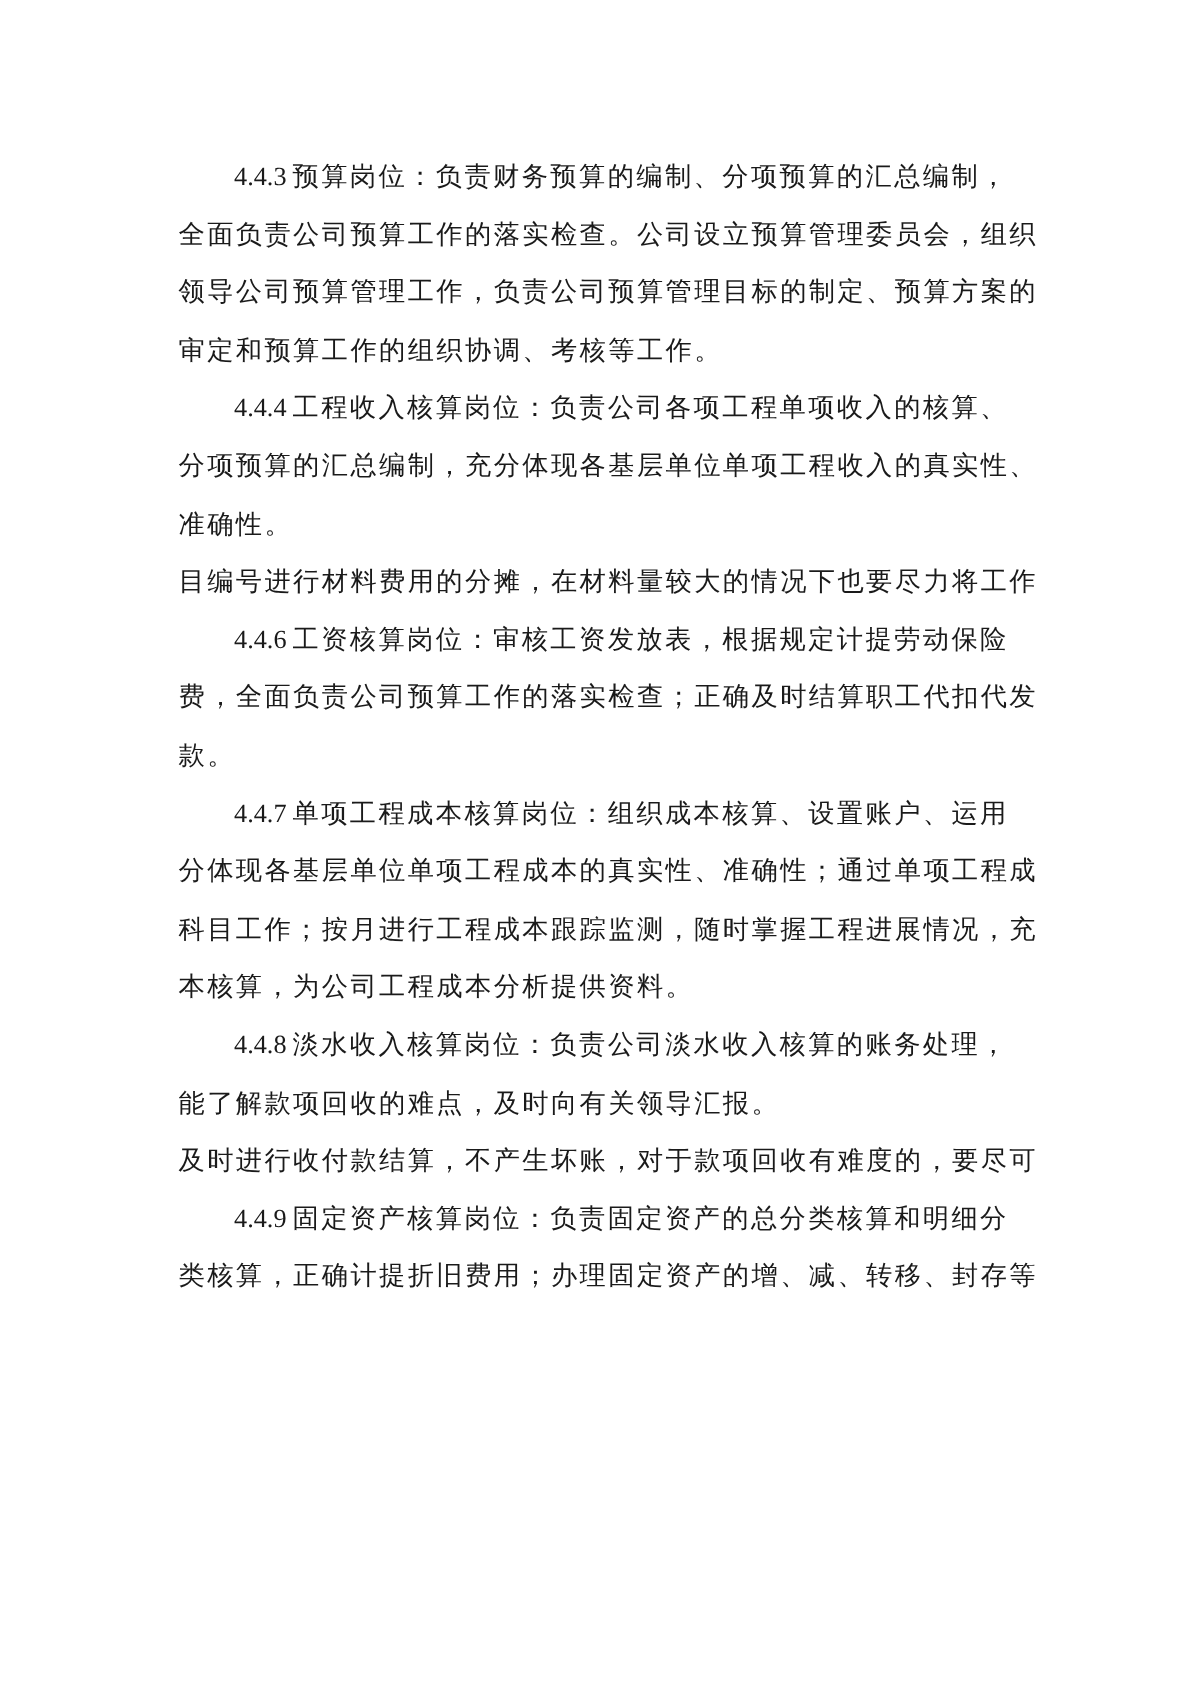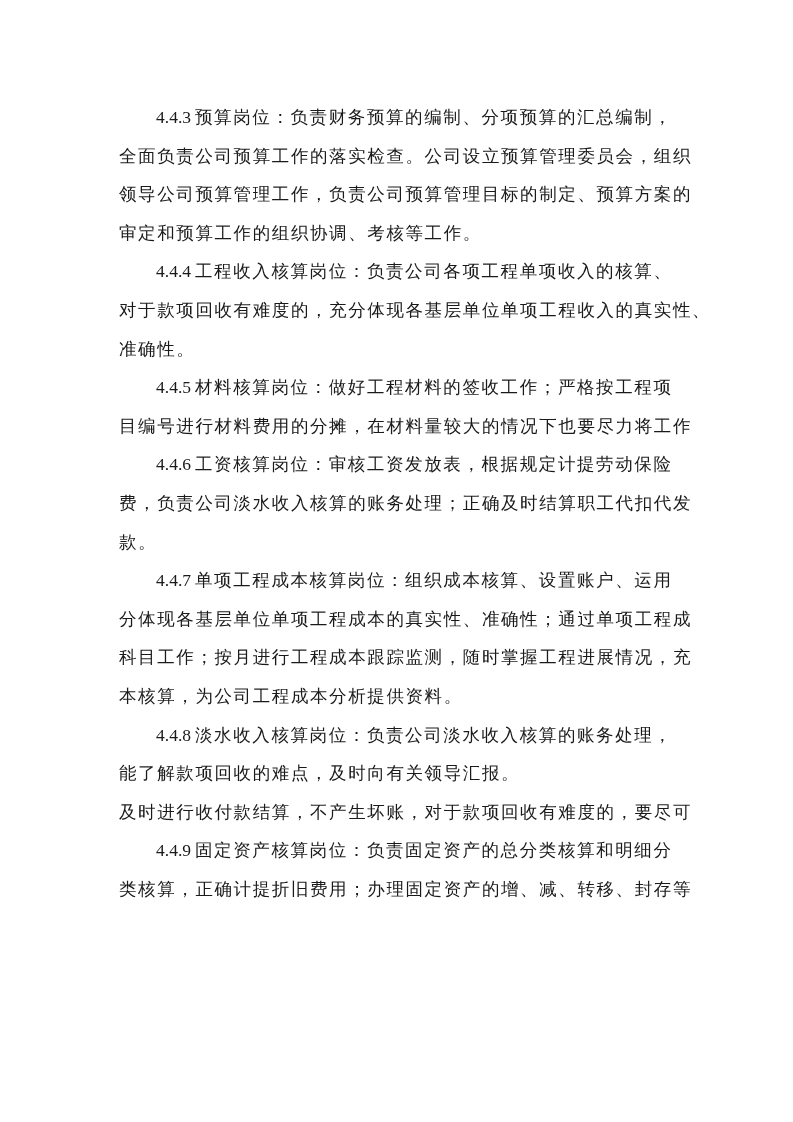--- a/index.html
+++ b/index.html
@@ -51,32 +51,31 @@
 
   <div class="para">
     <span class="line indent"><span class="num">4.4.3</span><span>预算岗位：负责财务预算的编制、分项预算的汇总编制，</span></span>
     <span class="line">全面负责公司预算工作的落实检查。公司设立预算管理委员会，组织</span>
     <span class="line">领导公司预算管理工作，负责公司预算管理目标的制定、预算方案的</span>
     <span class="line">审定和预算工作的组织协调、考核等工作。</span>
   </div>
 
   <div class="para">
     <span class="line indent"><span class="num">4.4.4</span><span>工程收入核算岗位：负责公司各项工程单项收入的核算、</span></span>
-    <span class="line">对于款项回收有难度的，充分体现各基层单位单项工程收入的真实性、</span>
+    <span class="line">分项预算的汇总编制，充分体现各基层单位单项工程收入的真实性、</span>
     <span class="line">准确性。</span>
   </div>
 
   <div class="para">
-    <span class="line indent"><span class="num">4.4.5</span><span>材料核算岗位：做好工程材料的签收工作；严格按工程项</span></span>
     <span class="line">目编号进行材料费用的分摊，在材料量较大的情况下也要尽力将工作</span>
   </div>
 
   <div class="para">
     <span class="line indent"><span class="num">4.4.6</span><span>工资核算岗位：审核工资发放表，根据规定计提劳动保险</span></span>
-    <span class="line">费，负责公司淡水收入核算的账务处理；正确及时结算职工代扣代发</span>
+    <span class="line">费，全面负责公司预算工作的落实检查；正确及时结算职工代扣代发</span>
     <span class="line">款。</span>
   </div>
 
   <div class="para">
     <span class="line indent"><span class="num">4.4.7</span><span>单项工程成本核算岗位：组织成本核算、设置账户、运用</span></span>
     <span class="line">分体现各基层单位单项工程成本的真实性、准确性；通过单项工程成</span>
     <span class="line">科目工作；按月进行工程成本跟踪监测，随时掌握工程进展情况，充</span>
     <span class="line">本核算，为公司工程成本分析提供资料。</span>
   </div>
 

